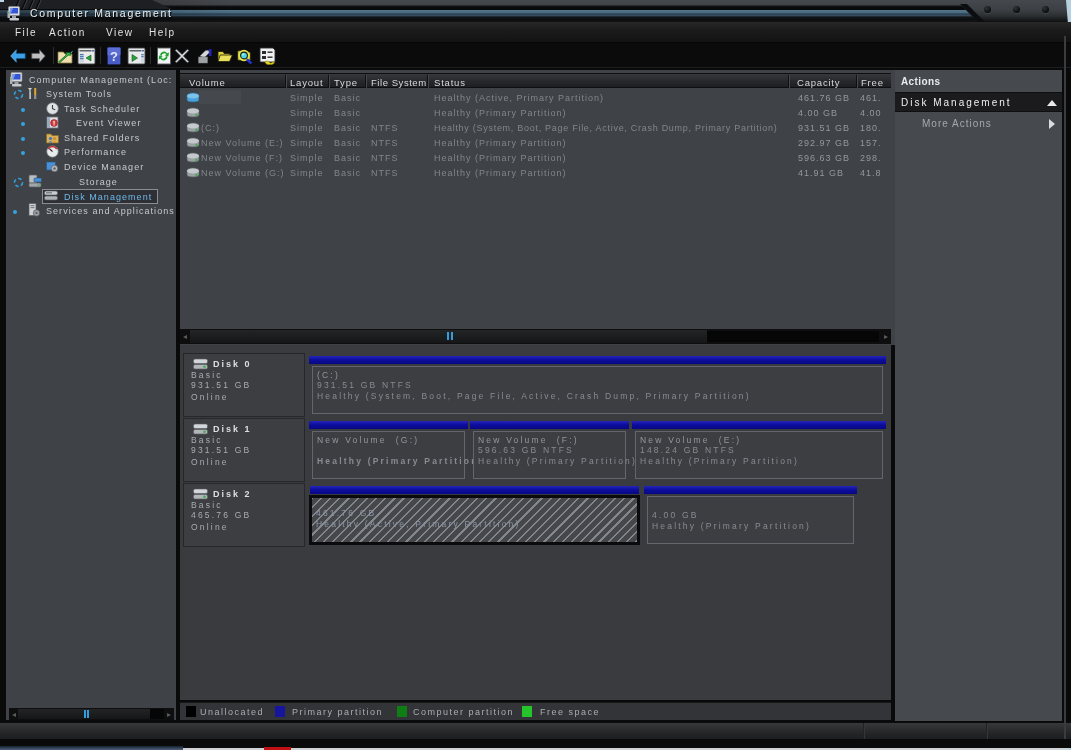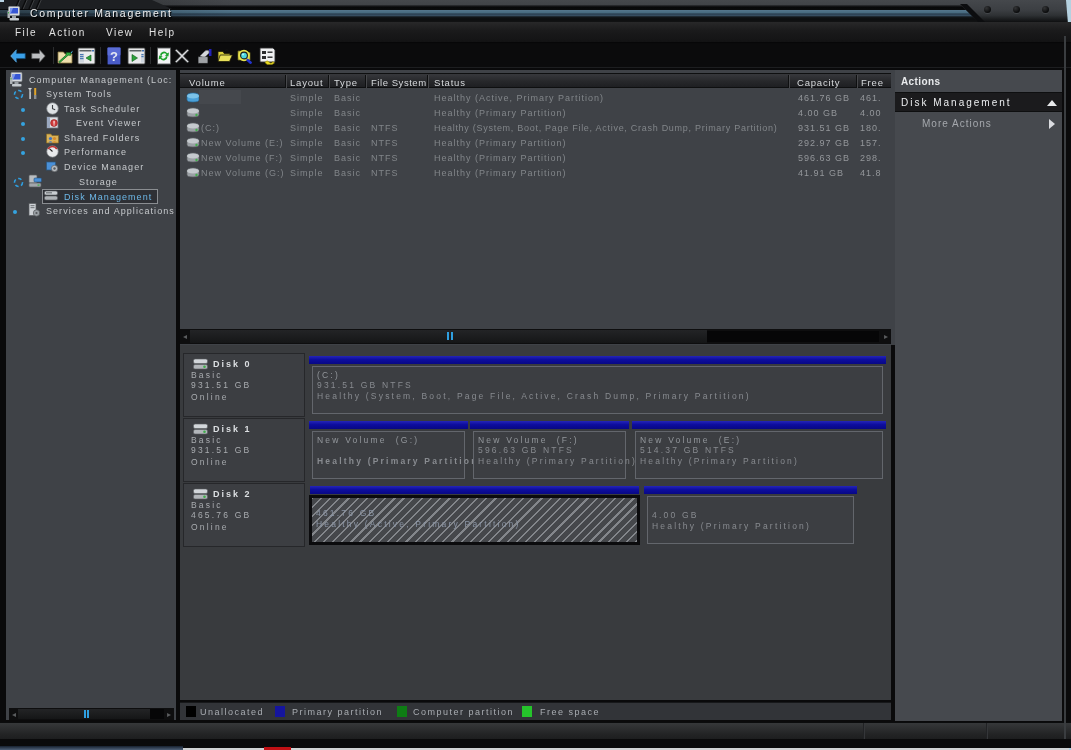--- a/index.html
+++ b/index.html
@@ -482,21 +482,21 @@
       <div class="pbody">
         <div class="ptxt" style="top:3px; color:#93979c;">New Volume&nbsp; (F:)</div>
         <div class="ptxt" style="top:13px;">596.63 GB NTFS</div>
         <div class="ptxt" style="top:24px;">Healthy (Primary Partition)</div>
       </div>
     </div>
     <div class="part" style="left:449px; width:254px;">
       <div class="pblue"></div>
       <div class="pbody">
         <div class="ptxt" style="top:3px; color:#93979c;">New Volume&nbsp; (E:)</div>
-        <div class="ptxt" style="top:13px;">514.37 GB NTFS</div>
+        <div class="ptxt" style="top:13px;">148.24 GB NTFS</div>
         <div class="ptxt" style="top:24px;">Healthy (Primary Partition)</div>
       </div>
     </div>
   </div>
 
   <div class="diskrow" style="top:138px; height:64px;">
     <div class="disklabel">
       <svg class="abs" style="left:9px; top:4px;" width="15" height="12" viewBox="0 0 15 12">
         <rect x="0.5" y="1" width="14" height="4.5" rx="1.5" fill="#d2d6da" stroke="#595c5f" stroke-width="0.6"></rect>
         <rect x="0.5" y="6.5" width="14" height="4.5" rx="1.5" fill="#b2b6ba" stroke="#595c5f" stroke-width="0.6"></rect>

